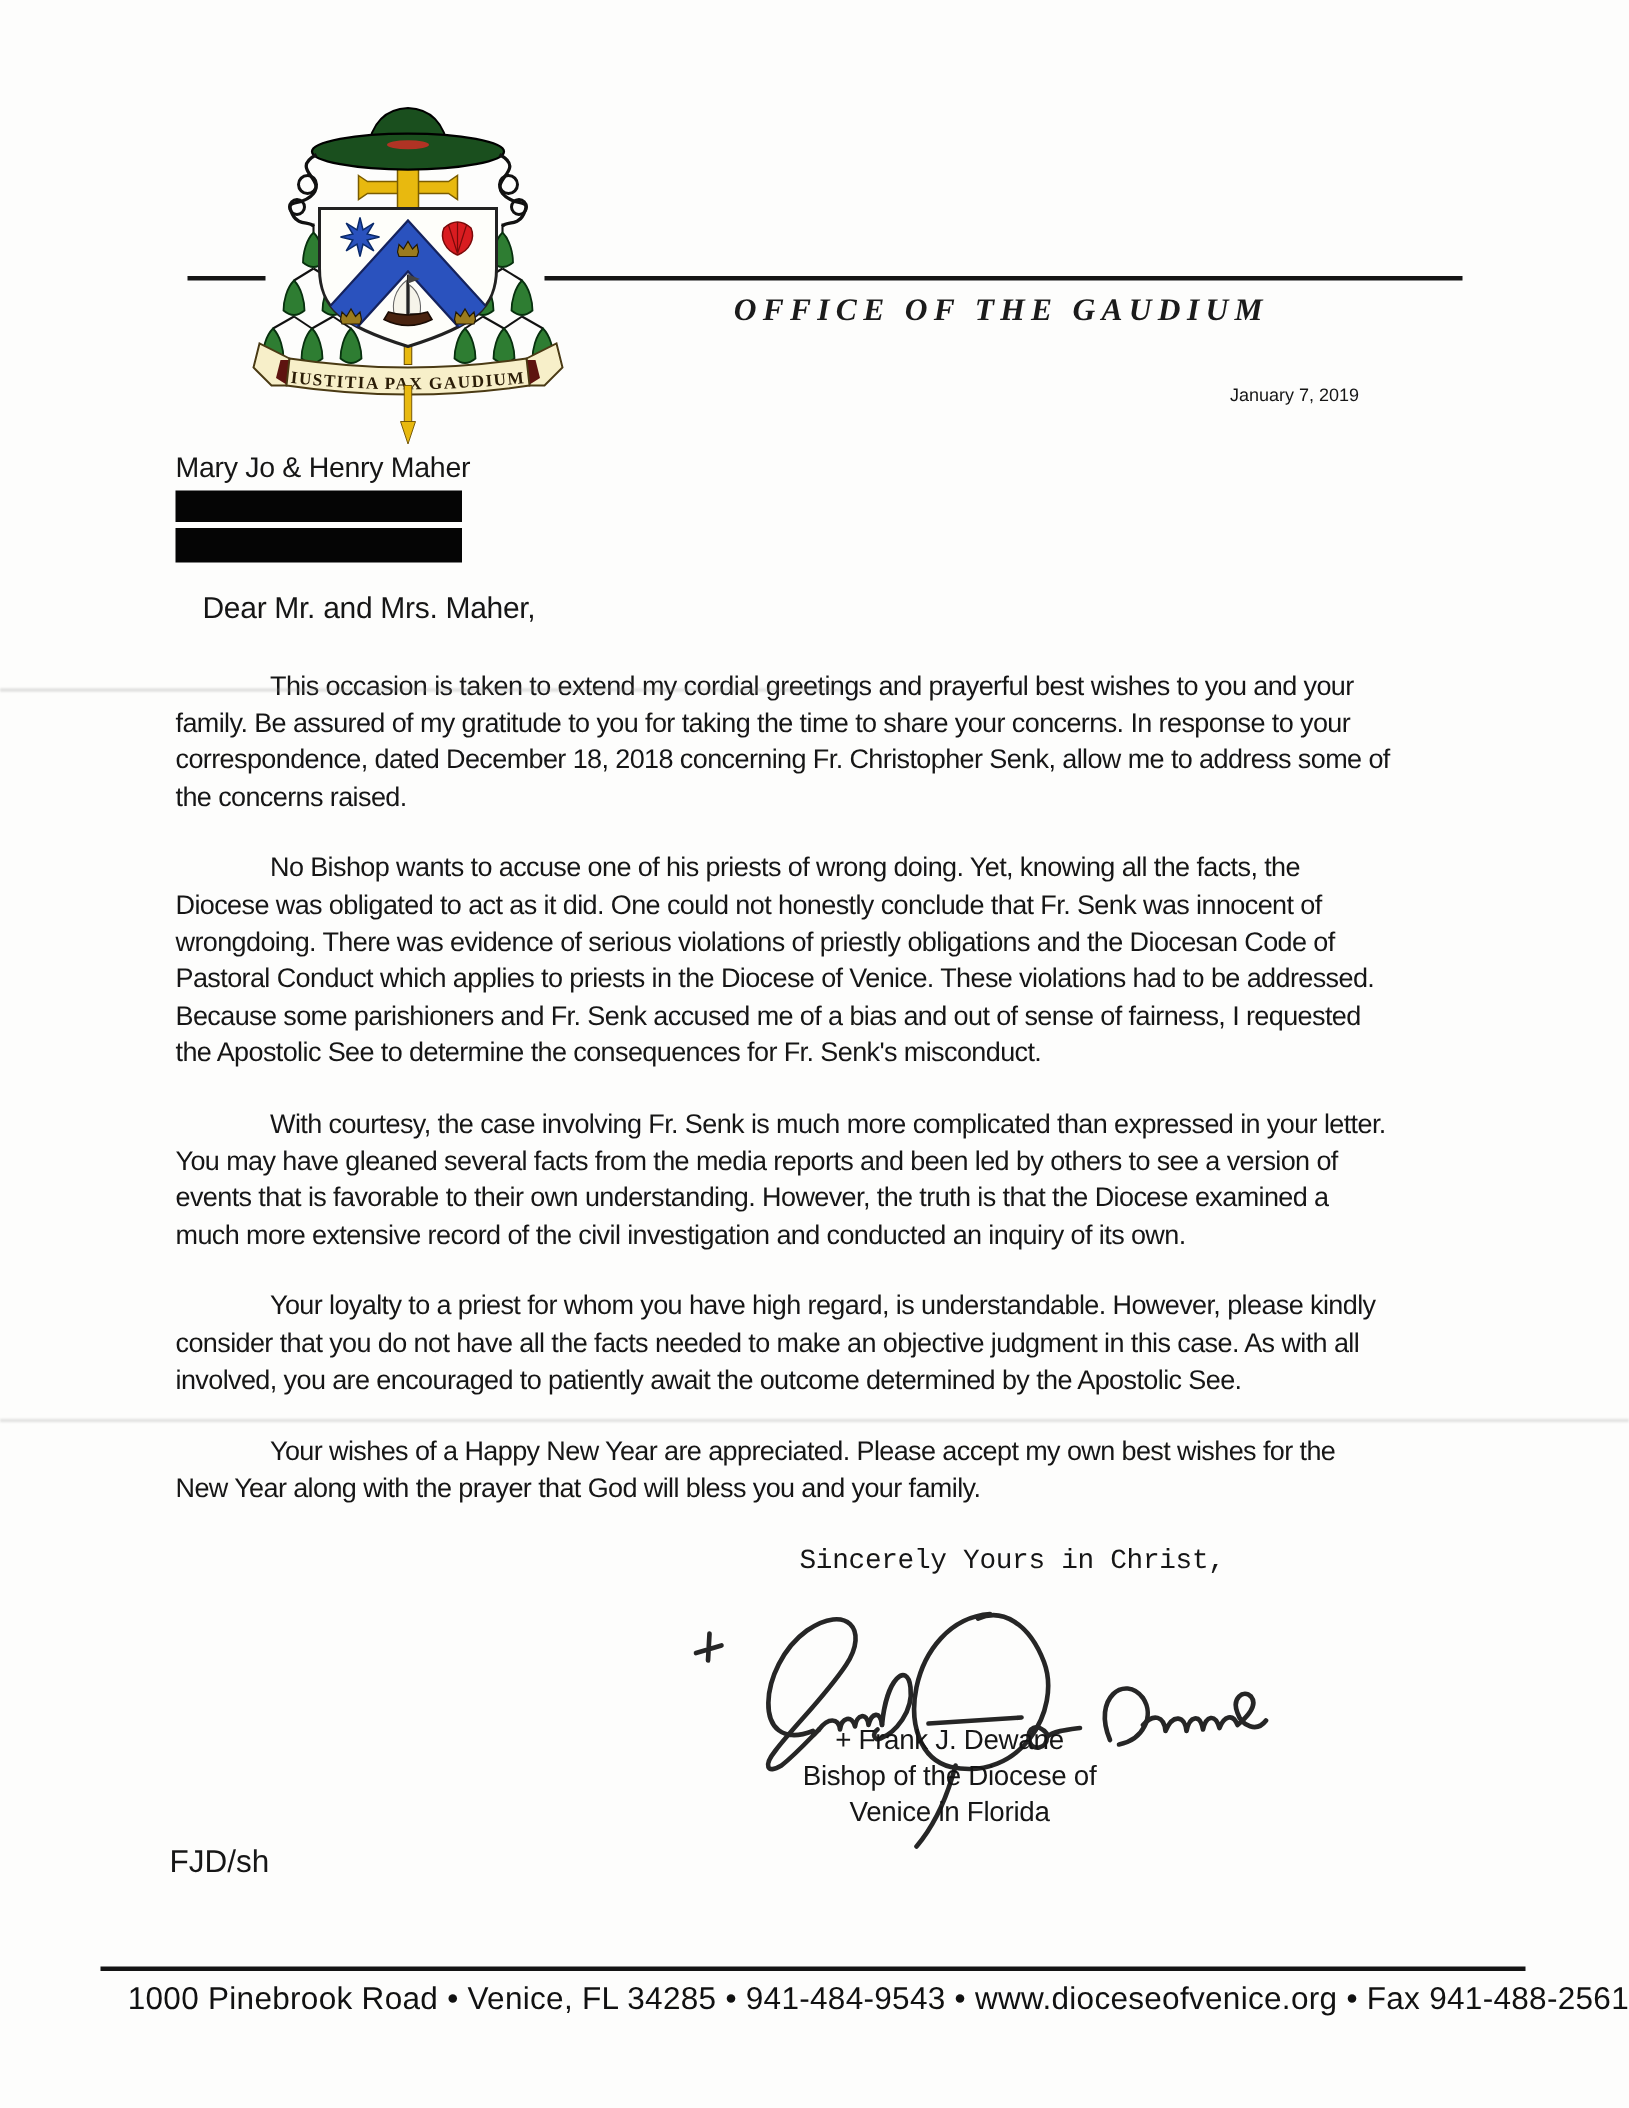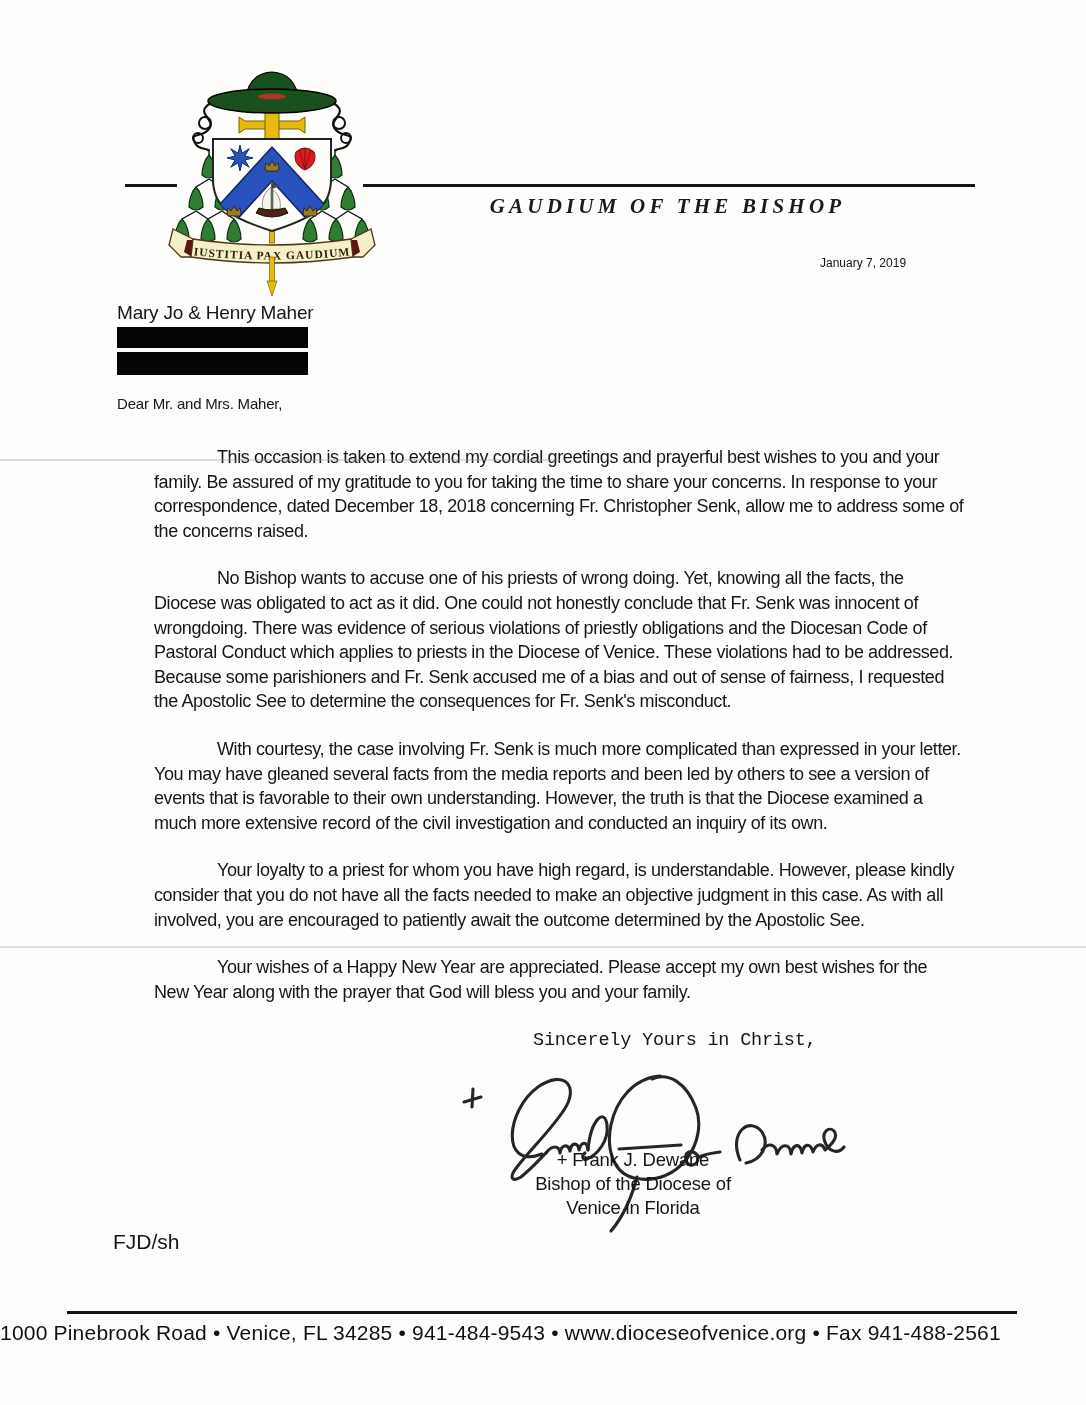--- a/index.html
+++ b/index.html
@@ -33,42 +33,42 @@
     font-family:"Liberation Serif", serif;
     font-style:italic;font-weight:bold;
     font-size:21px;letter-spacing:4.2px;color:#1b1b1b;
   }
   .date{position:absolute;left:820px;top:256px;font-size:12px;}
   
   .recipient{position:absolute;left:117px;top:302px;font-size:19px;letter-spacing:-0.2px;}
   .redact{position:absolute;left:117px;background:#050505;width:191px;}
   .redact-1{top:327px;height:21px;}
   .redact-2{top:352px;height:23px;}
-  .salutation{position:absolute;left:117px;top:395px;font-size:15px;letter-spacing:-0.2px;}
-  
-  .body-text{position:absolute;left:117px;top:445px;width:884px;margin-left:37px;}
+  .salutation{position:absolute;left:135px;top:395px;font-size:20px;letter-spacing:-0.2px;}
+  
+  .body-text{position:absolute;left:117px;top:445px;width:884px;}
   .body-text p{
     margin:0 0 23px 0;
     font-size:18px;line-height:24.6px;letter-spacing:-0.4px;
     text-indent:63px;
     white-space:pre-line;
   }
   
   .closing{position:absolute;left:533px;top:1030px;font-size:18.5px;letter-spacing:-0.2px;font-family:Liberation Mono, monospace;}
   .signature{position:absolute;left:448px;top:1050px;width:400px;height:190px;z-index:5;pointer-events:none;}
   .signed-block{
     position:absolute;left:493px;top:1148px;width:280px;
     text-align:center;font-size:18.5px;line-height:24px;letter-spacing:-0.2px;z-index:4;
   }
   .initials{position:absolute;left:113px;top:1230px;font-size:21px;}
   
   .footer-rule{position:absolute;left:67px;top:1311px;width:950px;height:3px;background:#141414;}
   .footer-text{
     position:absolute;left:0;top:1321px;width:1086px;
-    text-align:left;font-size:21px;letter-spacing:0.2px;color:#111;
+    text-align:right;font-size:21px;letter-spacing:0.2px;color:#111;
     white-space:nowrap;
   }
   
   .crease{position:absolute;pointer-events:none;filter:blur(0.6px);}
   .crease-1{left:0;top:459px;width:560px;height:2px;background:rgba(150,150,150,0.32);}
   .crease-2{left:0;top:946px;width:1086px;height:2px;background:rgba(150,150,150,0.28);}
 </style>
 </head>
 <body>
 
@@ -160,21 +160,21 @@
 
     <g fill="var(--crest_gold)" stroke="#6b4e00" stroke-width="0.6">
       <rect x="102.5" y="194" width="5" height="26"></rect>
       <polygon points="100,218 110,218 105,233"></polygon>
     </g>
   </svg>
 
   <div class="rule rule-stub"></div>
   <div class="rule rule-long"></div>
 
-  <div class="office-title">GAUDIUM OF THE BISHOP</div>
+  <div class="office-title">OFFICE OF THE GAUDIUM</div>
   <div class="date">January 7, 2019</div>
 
   <div class="recipient">Mary Jo &amp; Henry Maher</div>
   <div class="redact redact-1"></div>
   <div class="redact redact-2"></div>
   <div class="salutation">Dear Mr. and Mrs. Maher,</div>
 
   <div class="body-text">
     <p>This occasion is taken to extend my cordial greetings and prayerful best wishes to you and your
 family. Be assured of my gratitude to you for taking the time to share your concerns. In response to your

